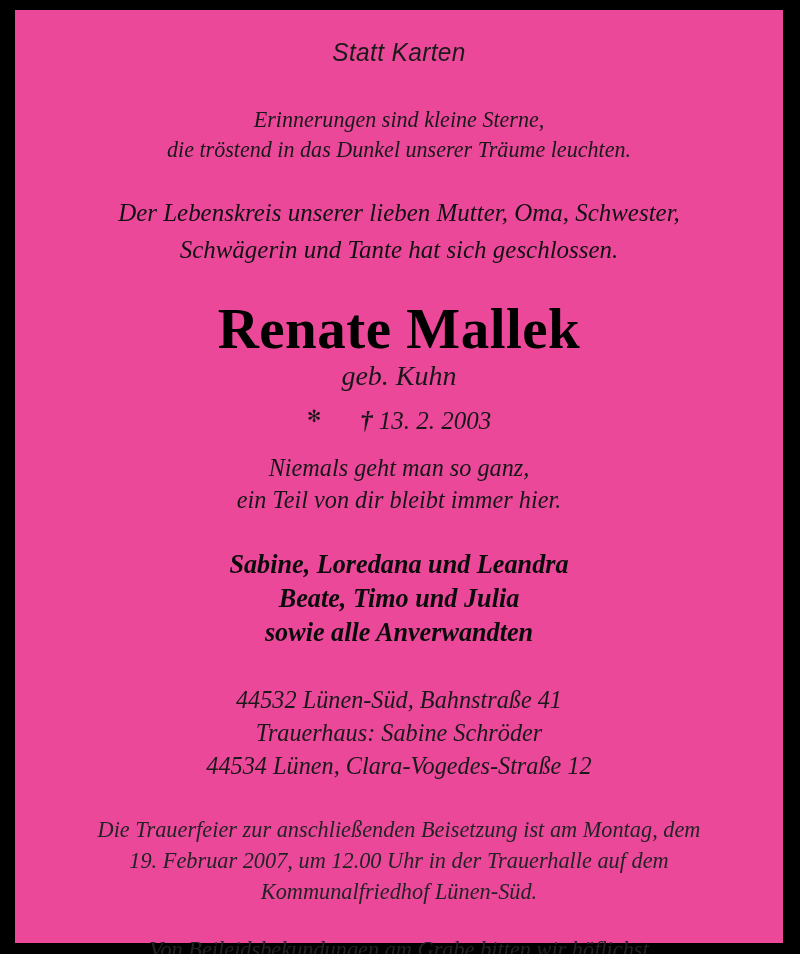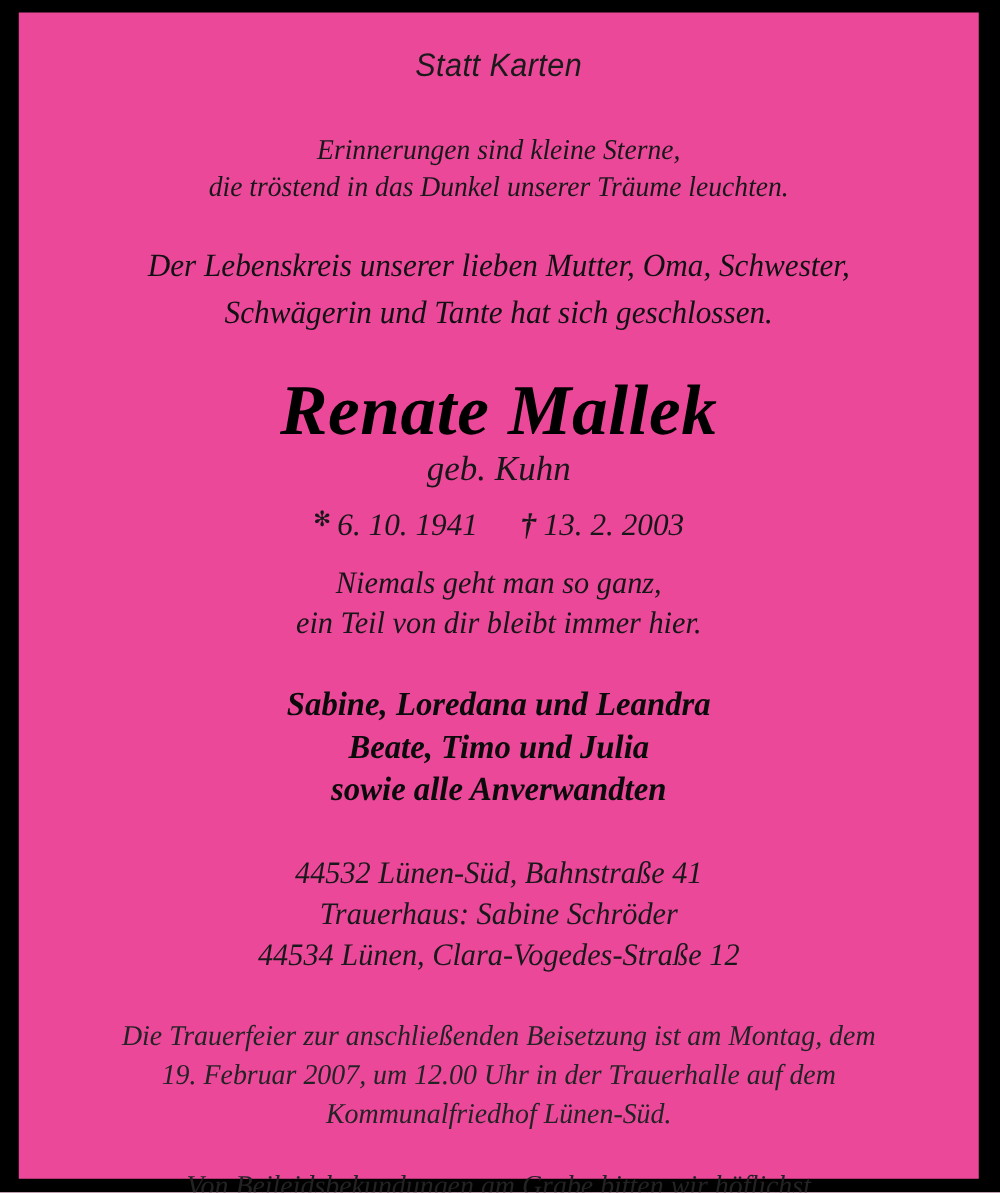--- a/index.html
+++ b/index.html
@@ -75,21 +75,20 @@
     font-style: italic;
     font-size: 26px;
     line-height: 37px;
     transform: scaleX(0.96);
     color: #111113;
   }
 
   
   #deceased-name {
     margin-top: 30px;
-    font-style: italic;
     font-weight: 700;
     font-size: 57px;
     line-height: 62px;
     letter-spacing: 0.5px;
     color: #000000;
   }
 
   #maiden-name {
     margin-top: 0px;
     font-style: italic;
@@ -204,21 +203,20 @@
       <span class="line">Renate Mallek</span>
     </div>
 
     <div class="block" id="maiden-name">
       <span class="line">geb. Kuhn</span>
     </div>
 
     <div id="dates-row">
       <span class="date-item">
         <span class="sym-birth">✻</span>
-        <span>6. 10. 1941</span>
       </span>
       <span class="date-item">
         <span class="sym-death">†</span>
         <span>13. 2. 2003</span>
       </span>
     </div>
 
     <div class="block" id="poem-two">
       <span class="line">Niemals geht man so ganz,</span>
       <span class="line">ein Teil von dir bleibt immer hier.</span>

